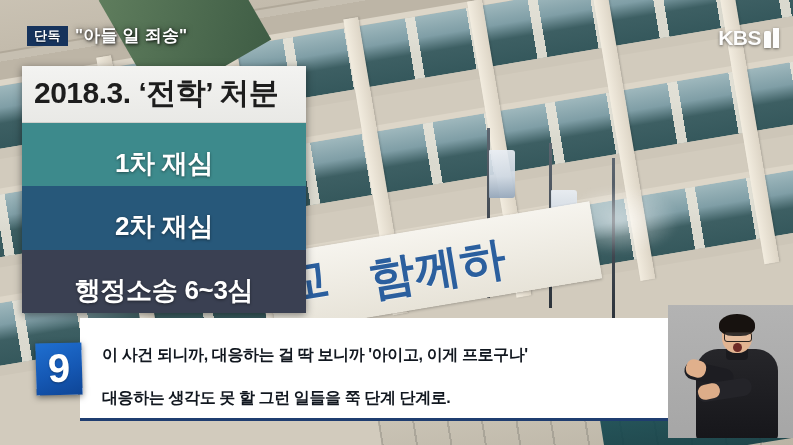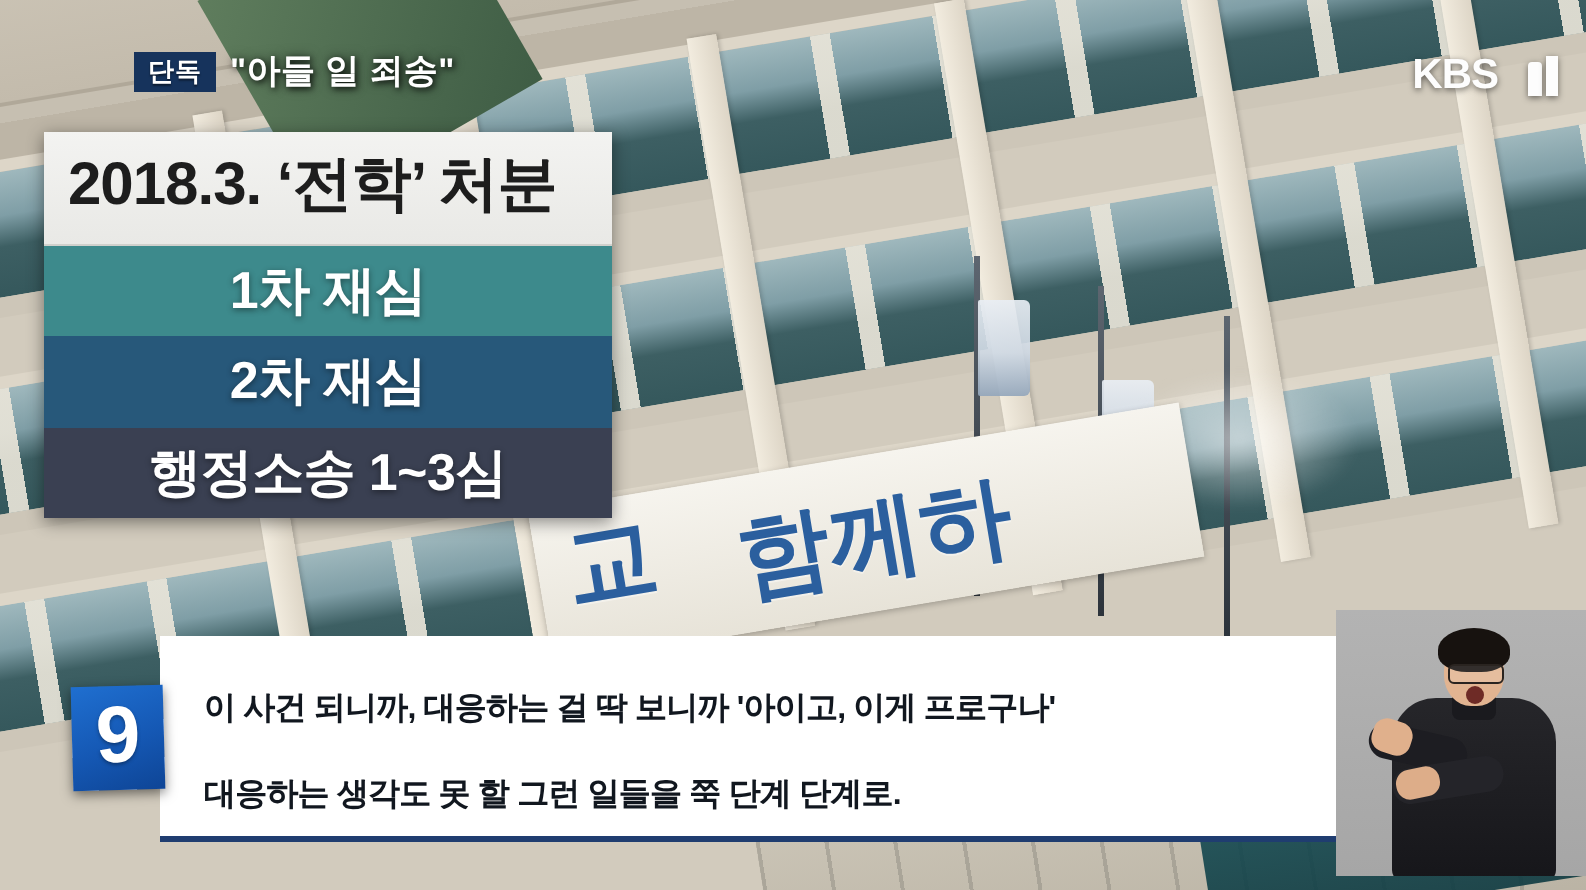--- a/index.html
+++ b/index.html
@@ -149,21 +149,20 @@
     transform: rotate(-30deg);
   }
 
   
   .topline {
     position: absolute;
     left: 27px; top: 24px;
     display: flex;
     align-items: center;
     gap: 7px;
-    margin-left: 40px;
   }
   .exclusive-badge {
     background: #16335c;
     color: #ffffff;
     font-size: 13px;
     font-weight: 700;
     padding: 3px 7px 4px 7px;
     letter-spacing: .5px;
     line-height: 1;
     text-shadow: 0 1px 1px rgba(0,0,0,.5);
@@ -176,21 +175,21 @@
     text-shadow: 1px 1px 3px rgba(0,0,0,.8), 0 0 6px rgba(0,0,0,.5);
     white-space: nowrap;
   }
 
   
   .kbs-logo {
     position: absolute;
     right: 14px; top: 27px;
     display: flex;
     align-items: center;
-    gap: 14px;
+    gap: 2px;
   }
   .kbs-word {
     color: #fdfdfd;
     font-size: 21px;
     font-weight: 700;
     letter-spacing: -0.5px;
     line-height: 1;
     text-shadow: 0 1px 3px rgba(0,0,0,.55);
   }
   .kbs-mark {
@@ -225,21 +224,21 @@
     line-height: 1.05;
     white-space: nowrap;
     border-bottom: 1px solid #d0d0cc;
   }
   .info-row {
     color: #ffffff;
     font-size: 26px;
     font-weight: 600;
     letter-spacing: -0.3px;
     text-align: center;
-    padding: 8px 0 9px 0;
+    padding: 26px 0 9px 0;
     line-height: 1.1;
     text-shadow: 0 1px 3px rgba(0,0,0,.45);
   }
 
   
   .caption-wrap {
     position: absolute;
     left: 80px;
     top: 318px;
     width: 588px;
@@ -445,21 +444,21 @@
 
   <div class="infographic">
     <div class="info-header">2018.3. ‘전학’ 처분</div>
     <div class="info-row" style="background: rgb(61, 138, 140);">
       <span>1차 재심</span>
     </div>
     <div class="info-row" style="background: rgb(39, 88, 122);">
       <span>2차 재심</span>
     </div>
     <div class="info-row" style="background: rgb(58, 64, 82);">
-      <span>행정소송 1~3심</span>
+      <span>행정소송 6~3심</span>
     </div>
   </div>
 
   <div class="caption-wrap">
     <div class="caption-body">
       <div class="caption-line">이 사건 되니까, 대응하는 걸 딱 보니까 '아이고, 이게 프로구나'</div>
       <div class="caption-line">대응하는 생각도 못 할 그런 일들을 쭉 단계 단계로.</div>
     </div>
   </div>
 

